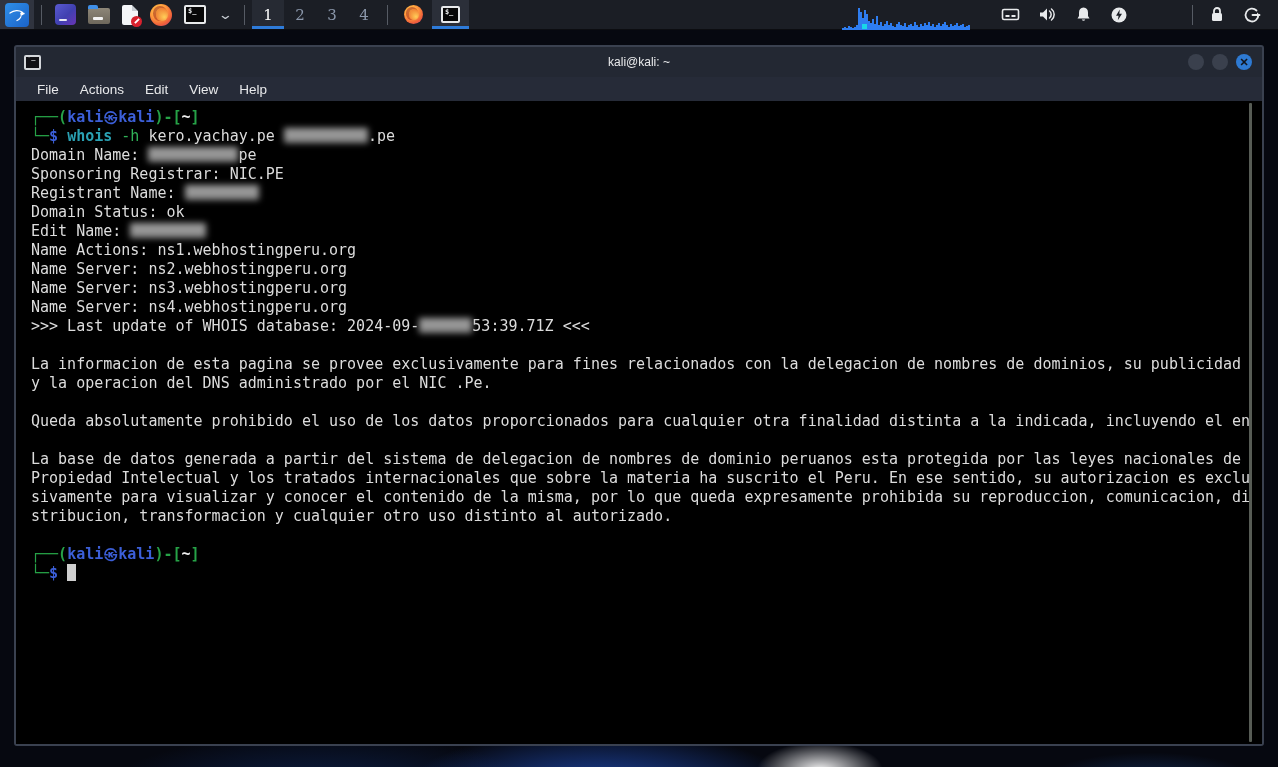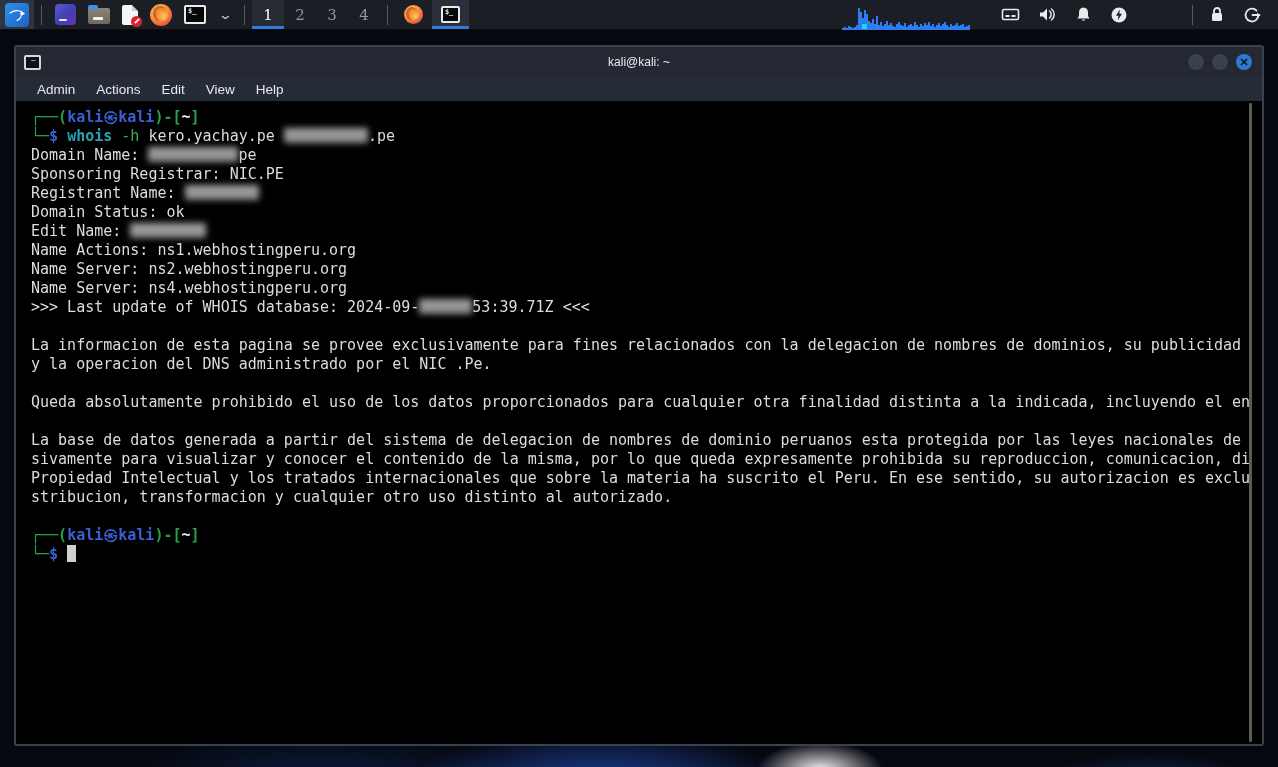--- a/index.html
+++ b/index.html
@@ -265,49 +265,50 @@
     <div class="title-icon"></div>
     <div class="title-text">kali@kali: ~</div>
     <div class="win-controls">
       <div class="wc"></div>
       <div class="wc"></div>
       <div class="wc close">✕</div>
     </div>
   </div>
 
   <div class="menubar" id="menubar">
-      <div class="menu-item">Admin</div>
+      <div class="menu-item">File</div>
       <div class="menu-item">Actions</div>
       <div class="menu-item">Edit</div>
       <div class="menu-item">View</div>
       <div class="menu-item">Help</div>
     </div>
 
   <div class="term">
     <div id="termlines">
         <div class="tline"><span class="c-green">┌──(</span><span class="c-blue">kali㉿kali</span><span class="c-green">)-[</span><span class="c-white">~</span><span class="c-green">]</span></div>
         <div class="tline"><span class="c-green">└─</span><span class="c-blue">$ </span><span class="c-teal">whois</span><span class="c-fg"> </span><span class="c-bgreen">-h</span><span class="c-fg"> kero.yachay.pe </span><span class="redacted" style="width: 84px;"></span><span class="c-fg">.pe</span></div>
         <div class="tline"><span class="c-fg">Domain Name: </span><span class="redacted" style="width: 90px;"></span><span class="c-fg">pe</span></div>
         <div class="tline"><span class="c-fg">Sponsoring Registrar: NIC.PE</span></div>
         <div class="tline"><span class="c-fg">Registrant Name: </span><span class="redacted" style="width: 74px;"></span></div>
         <div class="tline"><span class="c-fg">Domain Status: ok</span></div>
         <div class="tline"><span class="c-fg">Edit Name: </span><span class="redacted" style="width: 76px;"></span></div>
         <div class="tline"><span class="c-fg">Name Actions: ns1.webhostingperu.org</span></div>
         <div class="tline"><span class="c-fg">Name Server: ns2.webhostingperu.org</span></div>
+        <div class="tline"><span class="c-fg">Name Server: ns3.webhostingperu.org</span></div>
         <div class="tline"><span class="c-fg">Name Server: ns4.webhostingperu.org</span></div>
         <div class="tline"><span class="c-fg">&gt;&gt;&gt; Last update of WHOIS database: 2024-09-</span><span class="redacted" style="width: 53px;"></span><span class="c-fg">53:39.71Z &lt;&lt;&lt;</span></div>
         <div class="tline"></div>
         <div class="tline"><span class="c-fg">La informacion de esta pagina se provee exclusivamente para fines relacionados con la delegacion de nombres de dominios, su publicidad</span></div>
         <div class="tline"><span class="c-fg">y la operacion del DNS administrado por el NIC .Pe.</span></div>
         <div class="tline"></div>
         <div class="tline"><span class="c-fg">Queda absolutamente prohibido el uso de los datos proporcionados para cualquier otra finalidad distinta a la indicada, incluyendo el en</span></div>
         <div class="tline"></div>
         <div class="tline"><span class="c-fg">La base de datos generada a partir del sistema de delegacion de nombres de dominio peruanos esta protegida por las leyes nacionales de</span></div>
+        <div class="tline"><span class="c-fg">Propiedad Intelectual y los tratados internacionales que sobre la materia ha suscrito el Peru. En ese sentido, su autorizacion es exclu</span></div>
         <div class="tline"><span class="c-fg">sivamente para visualizar y conocer el contenido de la misma, por lo que queda expresamente prohibida su reproduccion, comunicacion, di</span></div>
-        <div class="tline"><span class="c-fg">Propiedad Intelectual y los tratados internacionales que sobre la materia ha suscrito el Peru. En ese sentido, su autorizacion es exclu</span></div>
         <div class="tline"><span class="c-fg">stribucion, transformacion y cualquier otro uso distinto al autorizado.</span></div>
         <div class="tline"></div>
         <div class="tline"><span class="c-green">┌──(</span><span class="c-blue">kali㉿kali</span><span class="c-green">)-[</span><span class="c-white">~</span><span class="c-green">]</span></div>
         <div class="tline"><span class="c-green">└─</span><span class="c-blue">$ </span><span class="cursor"></span></div>
       </div>
     <div class="scrollbar"></div>
   </div>
 </div>
 
 </body></html>

